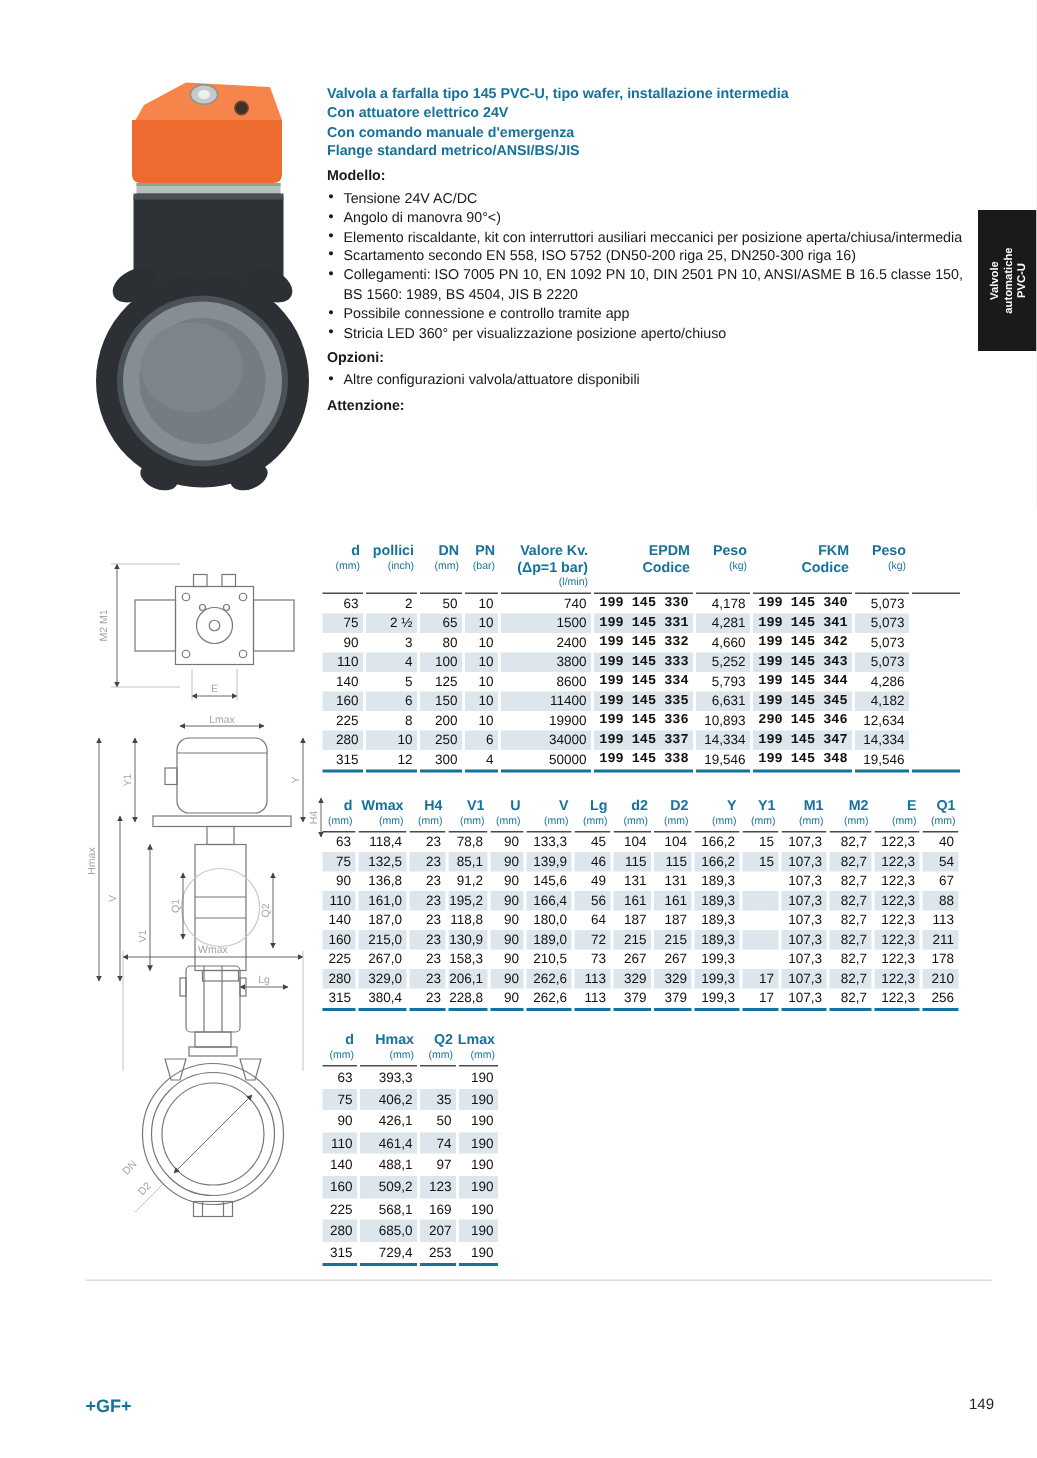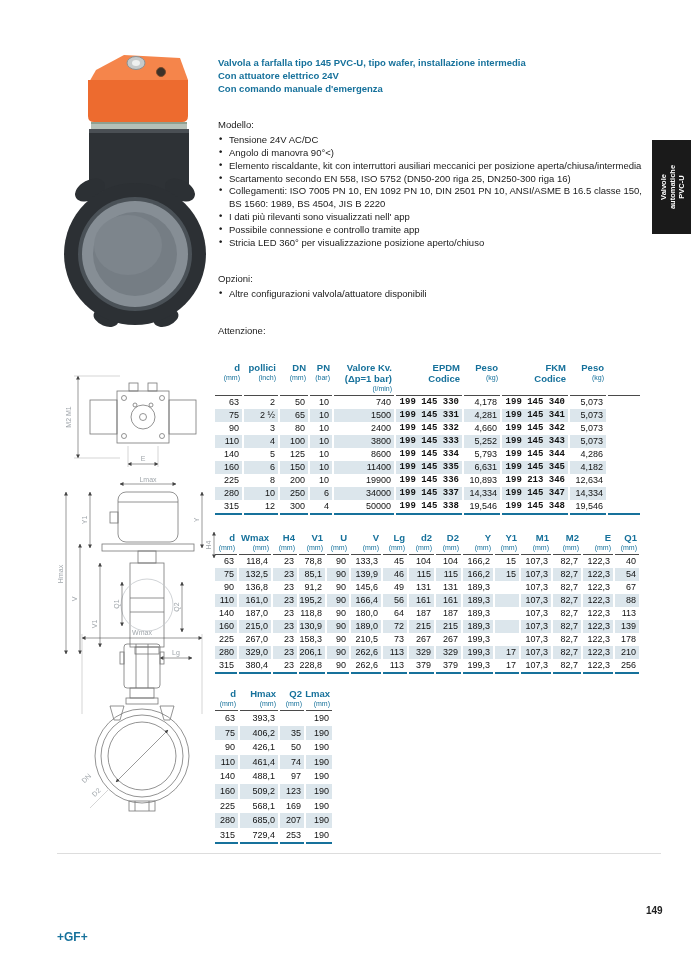--- a/index.html
+++ b/index.html
@@ -1,21 +1,21 @@
 <!DOCTYPE html>
 <html><head>
 <meta charset="utf-8">
 <style>
   html,body{margin:0;padding:0;background:#e8e8e8;}
   .page{position:relative;width:691px;height:972px;background:#ffffff;overflow:hidden;
         font-family:"Liberation Sans",sans-serif;color:#1a1a1a;margin:0 auto;padding-left:12px;}
   
   .textcol{position:absolute;left:218px;top:57px;width:426px;font-size:9.5px;line-height:12.8px;}
   .title-line{color:#16719b;font-weight:bold;}
-  .sec-head{font-weight:normal;margin:24px 0 2px 0;}
+  .sec-head{font-weight:bold;margin:4px 0 2px 0;}
   .bullet{position:relative;padding-left:11px;}
   .bullet::before{content:"\2022";position:absolute;left:1px;top:-1px;font-weight:bold;}
   .para{margin-top:1px;}
   
   .sidetab{position:absolute;left:652px;top:140px;width:39px;height:94px;background:#1a1a1a;}
   .sidetab-inner{position:absolute;left:50%;top:50%;transform:translate(-50%,-50%) rotate(-90deg);
        white-space:nowrap;color:#fff;font-size:7.5px;font-weight:bold;line-height:9px;text-align:center;}
   
   .thost{position:absolute;left:215px;}
   .t1{top:362px;} .t2{top:532px;} .t3{top:688px;}
@@ -30,21 +30,21 @@
   .dtable tr.shaded td{background:#dce6ec;}
   .dtable tr.shaded td.sp{background:transparent;}
   .dtable td.boldcol{font-weight:bold;font-family:Liberation Mono, monospace;}
   
   .draw{position:absolute;}
   .d1{left:62px;top:360px;} .d2{left:56px;top:474px;} .d3{left:66px;top:628px;}
   .dimlabel{fill:#a0a6ab;font-size:7px;font-family:"Liberation Sans",sans-serif;}
   
   .divider{position:absolute;left:57px;top:853px;width:604px;height:1px;background:#ddd;}
   .brand{position:absolute;left:57px;top:930px;color:#16719b;font-weight:bold;font-size:12px;}
-  .pagenum{position:absolute;left:646px;top:905px;font-size:10px;color:#222;font-weight:bold;}
+  .pagenum{position:absolute;left:646px;top:931px;font-size:10px;color:#222;}
   
   .photo{position:absolute;left:58px;top:40px;}
 </style>
 </head>
 <body>
 
 <div class="page">
 
   <svg class="photo" width="158" height="296" viewBox="0 0 158 296">
     <g>
@@ -83,29 +83,29 @@
         <div class="tabline">automatiche</div>
         <div class="tabline">PVC-U</div>
       </div>
   </div>
 
   <div class="textcol">
     <div>
         <div class="title-line">Valvola a farfalla tipo 145 PVC-U, tipo wafer, installazione intermedia</div>
         <div class="title-line">Con attuatore elettrico 24V</div>
         <div class="title-line">Con comando manuale d'emergenza</div>
+        <div class="title-line">Flange standard metrico/ANSI/BS/JIS</div>
       </div>
     <div class="sec-head">Modello:</div>
     <div>
         <div class="bullet">Tensione 24V AC/DC</div>
         <div class="bullet">Angolo di manovra 90°&lt;)</div>
         <div class="bullet">Elemento riscaldante, kit con interruttori ausiliari meccanici per posizione aperta/chiusa/intermedia</div>
         <div class="bullet">Scartamento secondo EN 558, ISO 5752 (DN50-200 riga 25, DN250-300 riga 16)</div>
         <div class="bullet">Collegamenti: ISO 7005 PN 10, EN 1092 PN 10, DIN 2501 PN 10, ANSI/ASME B 16.5 classe 150, BS 1560: 1989, BS 4504, JIS B 2220</div>
-        <div class="bullet">I dati più rilevanti sono visualizzati nell' app</div>
         <div class="bullet">Possibile connessione e controllo tramite app</div>
         <div class="bullet">Stricia LED 360° per visualizzazione posizione aperto/chiuso</div>
       </div>
     <div class="sec-head">Opzioni:</div>
     <div>
         <div class="bullet">Altre configurazioni valvola/attuatore disponibili</div>
       </div>
     <div class="sec-head">Attenzione:</div>
   </div>
 
@@ -341,21 +341,21 @@
             <td class="sp"></td>
           </tr>
           <tr>
             <td>225</td>
             <td>8</td>
             <td>200</td>
             <td>10</td>
             <td>19900</td>
             <td class="boldcol">199 145 336</td>
             <td>10,893</td>
-            <td class="boldcol">199 213 346</td>
+            <td class="boldcol">290 145 346</td>
             <td>12,634</td>
             <td class="sp"></td>
           </tr>
           <tr class="shaded">
             <td>280</td>
             <td>10</td>
             <td>250</td>
             <td>6</td>
             <td>34000</td>
             <td class="boldcol">199 145 337</td>
@@ -556,21 +556,21 @@
             <td>90</td>
             <td>189,0</td>
             <td>72</td>
             <td>215</td>
             <td>215</td>
             <td>189,3</td>
             <td></td>
             <td>107,3</td>
             <td>82,7</td>
             <td>122,3</td>
-            <td>139</td>
+            <td>211</td>
           </tr>
           <tr>
             <td>225</td>
             <td>267,0</td>
             <td>23</td>
             <td>158,3</td>
             <td>90</td>
             <td>210,5</td>
             <td>73</td>
             <td>267</td>

